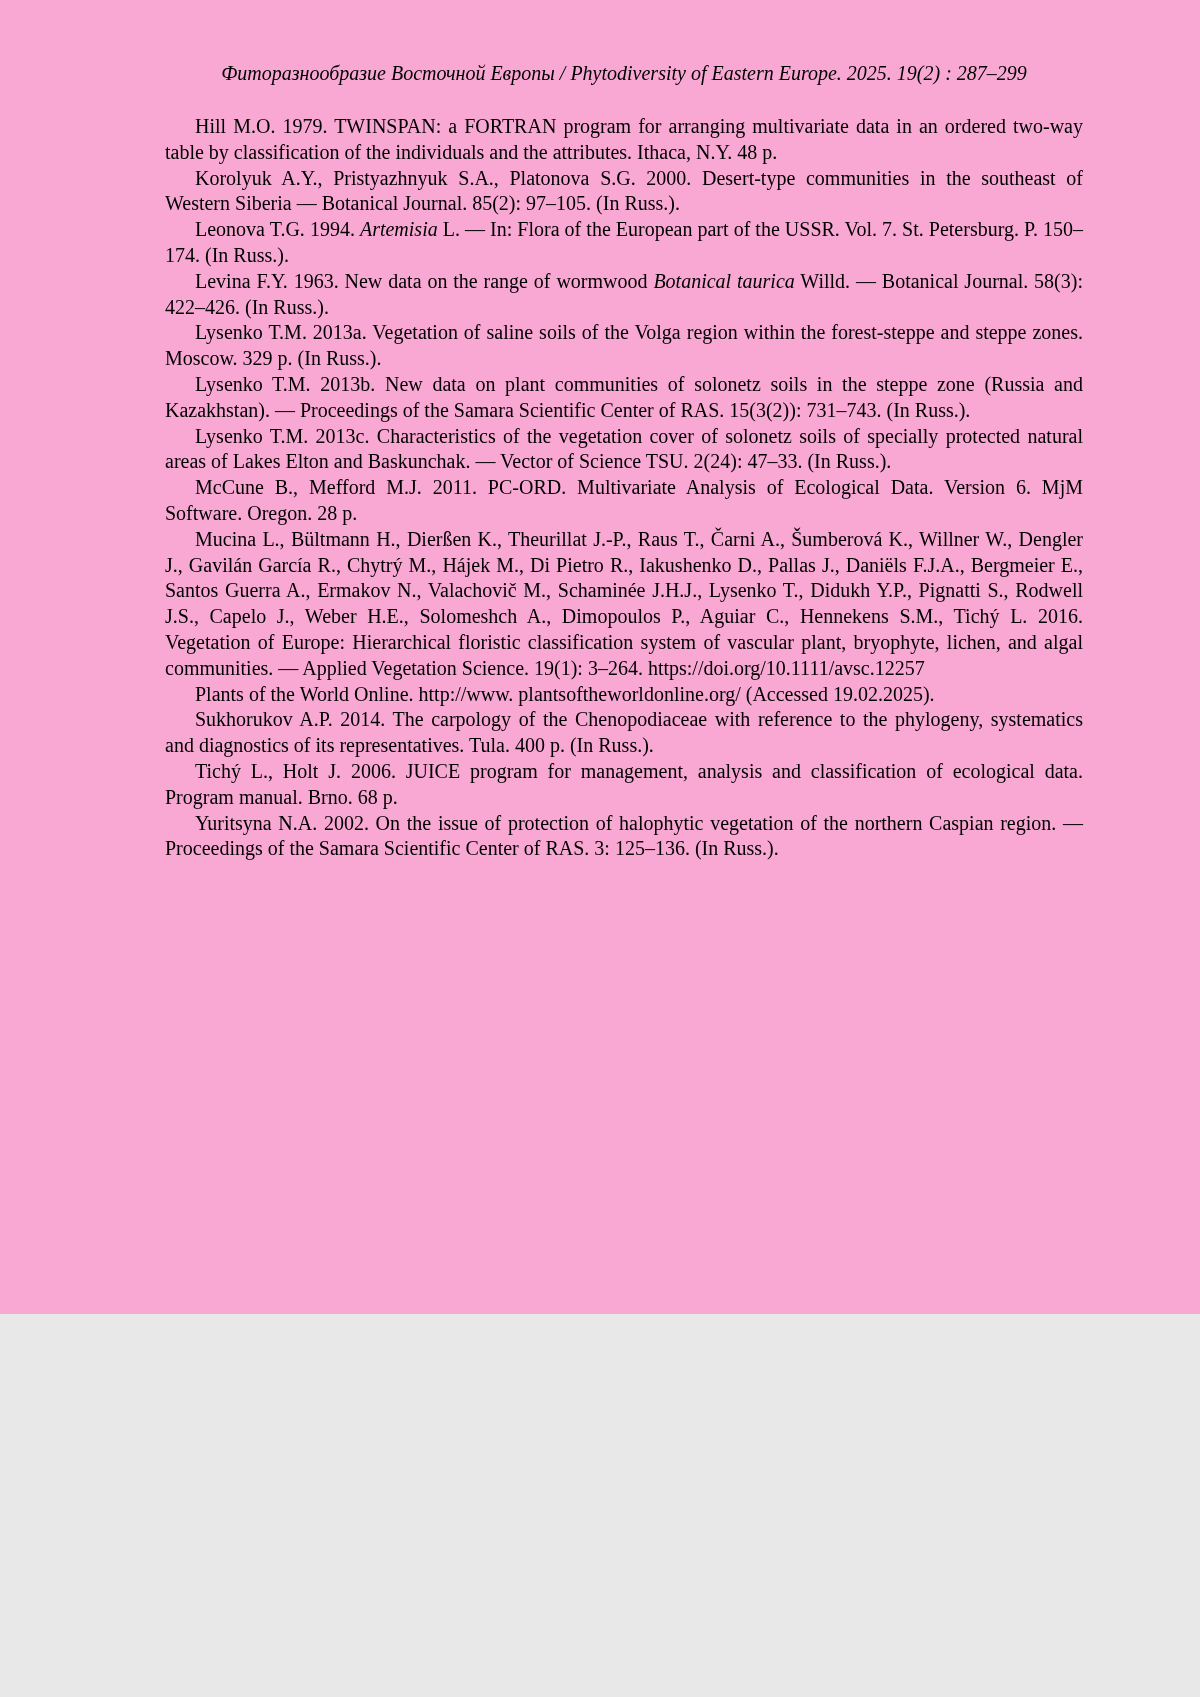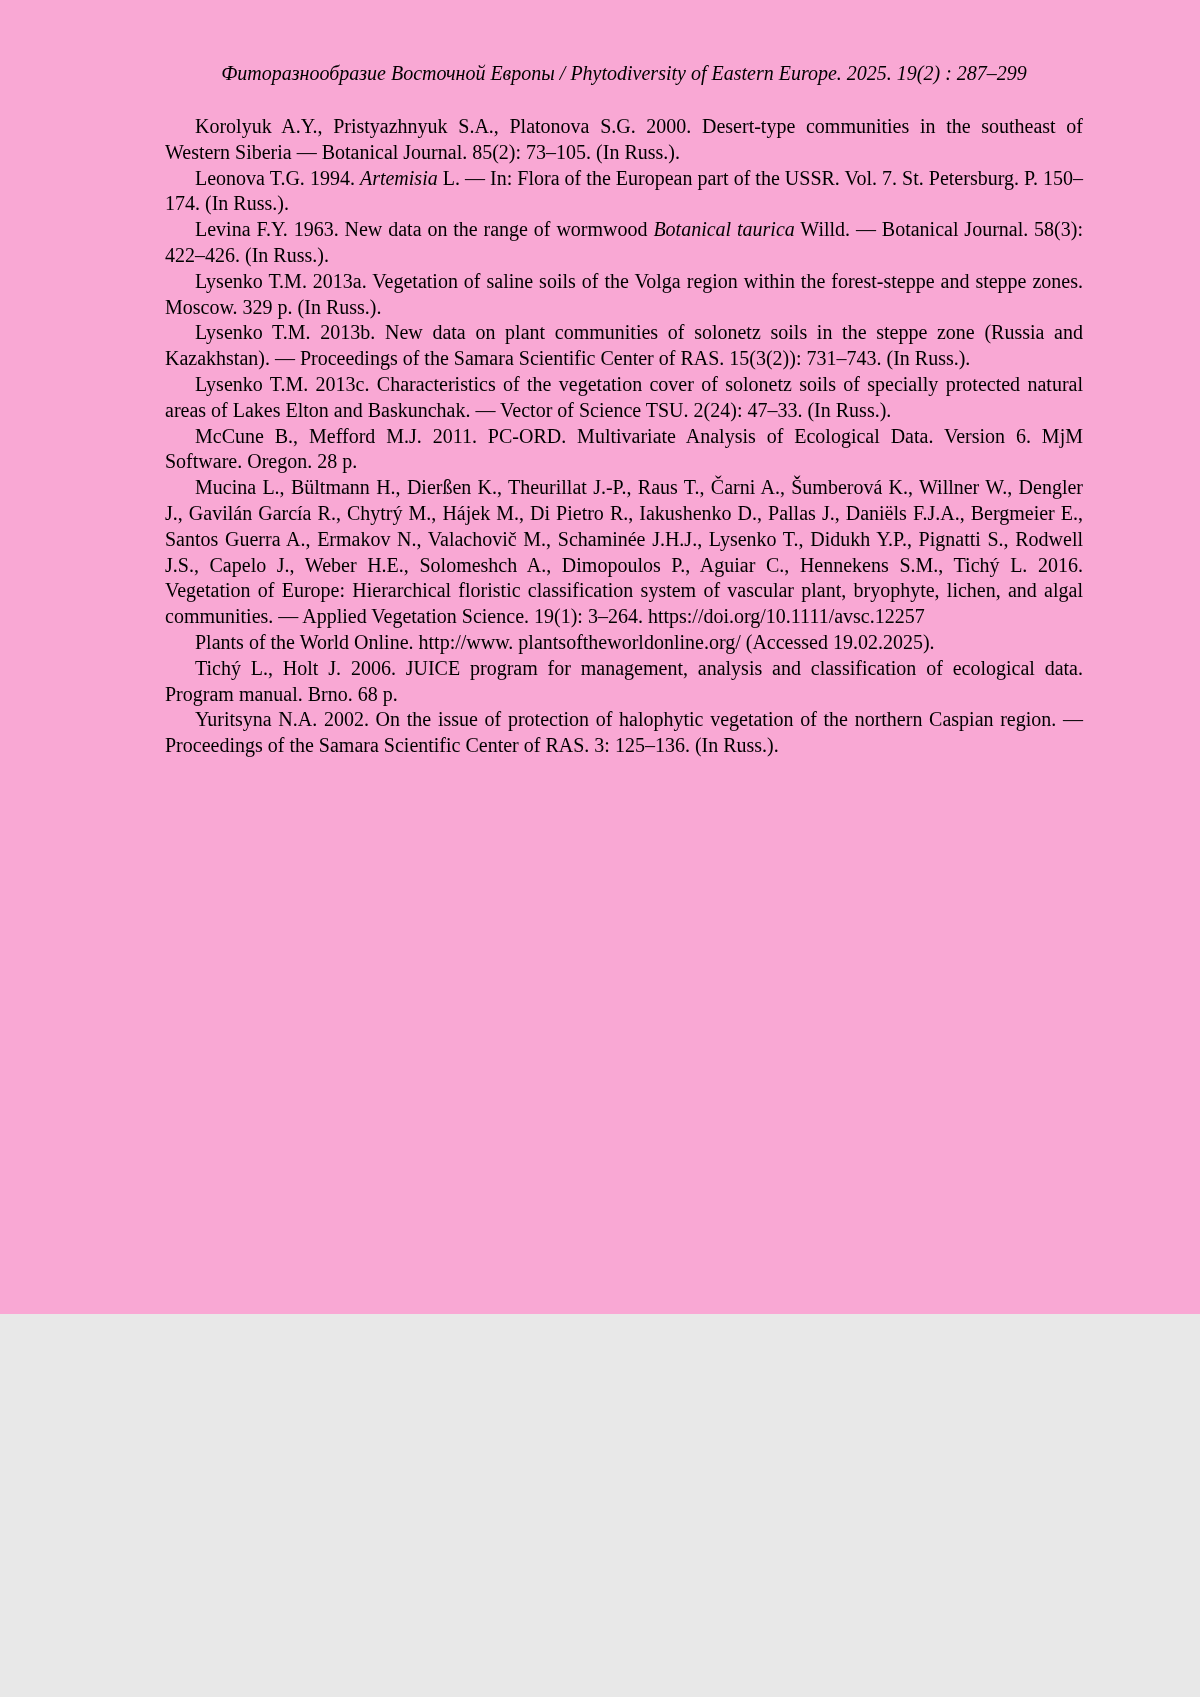--- a/index.html
+++ b/index.html
@@ -54,28 +54,30 @@
   }
 </style>
 </head>
 <body>
 
 <div class="page">
 
   <div class="running-header">Фиторазнообразие Восточной Европы / Phytodiversity of Eastern Europe. 2025. 19(2) : 287–299</div>
 
   <div class="references" id="references-list">
-      <p><span>Korolyuk A.Y., Pristyazhnyuk S.A., Platonova S.G. 2000. Desert-type communities in the southeast of Western Siberia — Botanical Journal. 85(2): 73–105. (In Russ.).</span></p>
+      <p><span>Hill M.O. 1979. TWINSPAN: a FORTRAN program for arranging multivariate data in an ordered two-way table by classification of the individuals and the attributes. Ithaca, N.Y. 48 p.</span></p>
+      <p><span>Korolyuk A.Y., Pristyazhnyuk S.A., Platonova S.G. 2000. Desert-type communities in the southeast of Western Siberia — Botanical Journal. 85(2): 97–105. (In Russ.).</span></p>
       <p><span>Leonova T.G. 1994. </span><span class="it">Artemisia</span><span> L. — In: Flora of the European part of the USSR. Vol. 7. St. Petersburg. P. 150–174. (In Russ.).</span></p>
       <p><span>Levina F.Y. 1963. New data on the range of wormwood </span><span class="it">Botanical taurica</span><span> Willd. — Botanical Journal. 58(3): 422–426. (In Russ.).</span></p>
       <p><span>Lysenko T.M. 2013a. Vegetation of saline soils of the Volga region within the forest-steppe and steppe zones. Moscow. 329 p. (In Russ.).</span></p>
       <p><span>Lysenko T.M. 2013b. New data on plant communities of solonetz soils in the steppe zone (Russia and Kazakhstan). — Proceedings of the Samara Scientific Center of RAS. 15(3(2)): 731–743. (In Russ.).</span></p>
       <p><span>Lysenko T.M. 2013c. Characteristics of the vegetation cover of solonetz soils of specially protected natural areas of Lakes Elton and Baskunchak. — Vector of Science TSU. 2(24): 47–33. (In Russ.).</span></p>
       <p><span>McCune B., Mefford M.J. 2011. PC-ORD. Multivariate Analysis of Ecological Data. Version 6. MjM Software. Oregon. 28 p.</span></p>
       <p><span>Mucina L., Bültmann H., Dierßen K., Theurillat J.-P., Raus T., Čarni A., Šumberová K., Willner W., Dengler J., Gavilán García R., Chytrý M., Hájek M., Di Pietro R., Iakushenko D., Pallas J., Daniëls F.J.A., Bergmeier E., Santos Guerra A., Ermakov N., Valachovič M., Schaminée J.H.J., Lysenko T., Didukh Y.P., Pignatti S., Rodwell J.S., Capelo J., Weber H.E., Solomeshch A., Dimopoulos P., Aguiar C., Hennekens S.M., Tichý L. 2016. Vegetation of Europe: Hierarchical floristic classification system of vascular plant, bryophyte, lichen, and algal communities. — Applied Vegetation Science. 19(1): 3–264. https://doi.org/10.1111/avsc.12257</span></p>
       <p><span>Plants of the World Online. http://www. plantsoftheworldonline.org/ (Accessed 19.02.2025).</span></p>
+      <p><span>Sukhorukov A.P. 2014. The carpology of the Chenopodiaceae with reference to the phylogeny, systematics and diagnostics of its representatives. Tula. 400 p. (In Russ.).</span></p>
       <p><span>Tichý L., Holt J. 2006. JUICE program for management, analysis and classification of ecological data. Program manual. Brno. 68 p.</span></p>
       <p><span>Yuritsyna N.A. 2002. On the issue of protection of halophytic vegetation of the northern Caspian region. — Proceedings of the Samara Scientific Center of RAS. 3: 125–136. (In Russ.).</span></p>
     </div>
 
   <div class="page-number">299</div>
 
 </div>
 
 </body></html>

